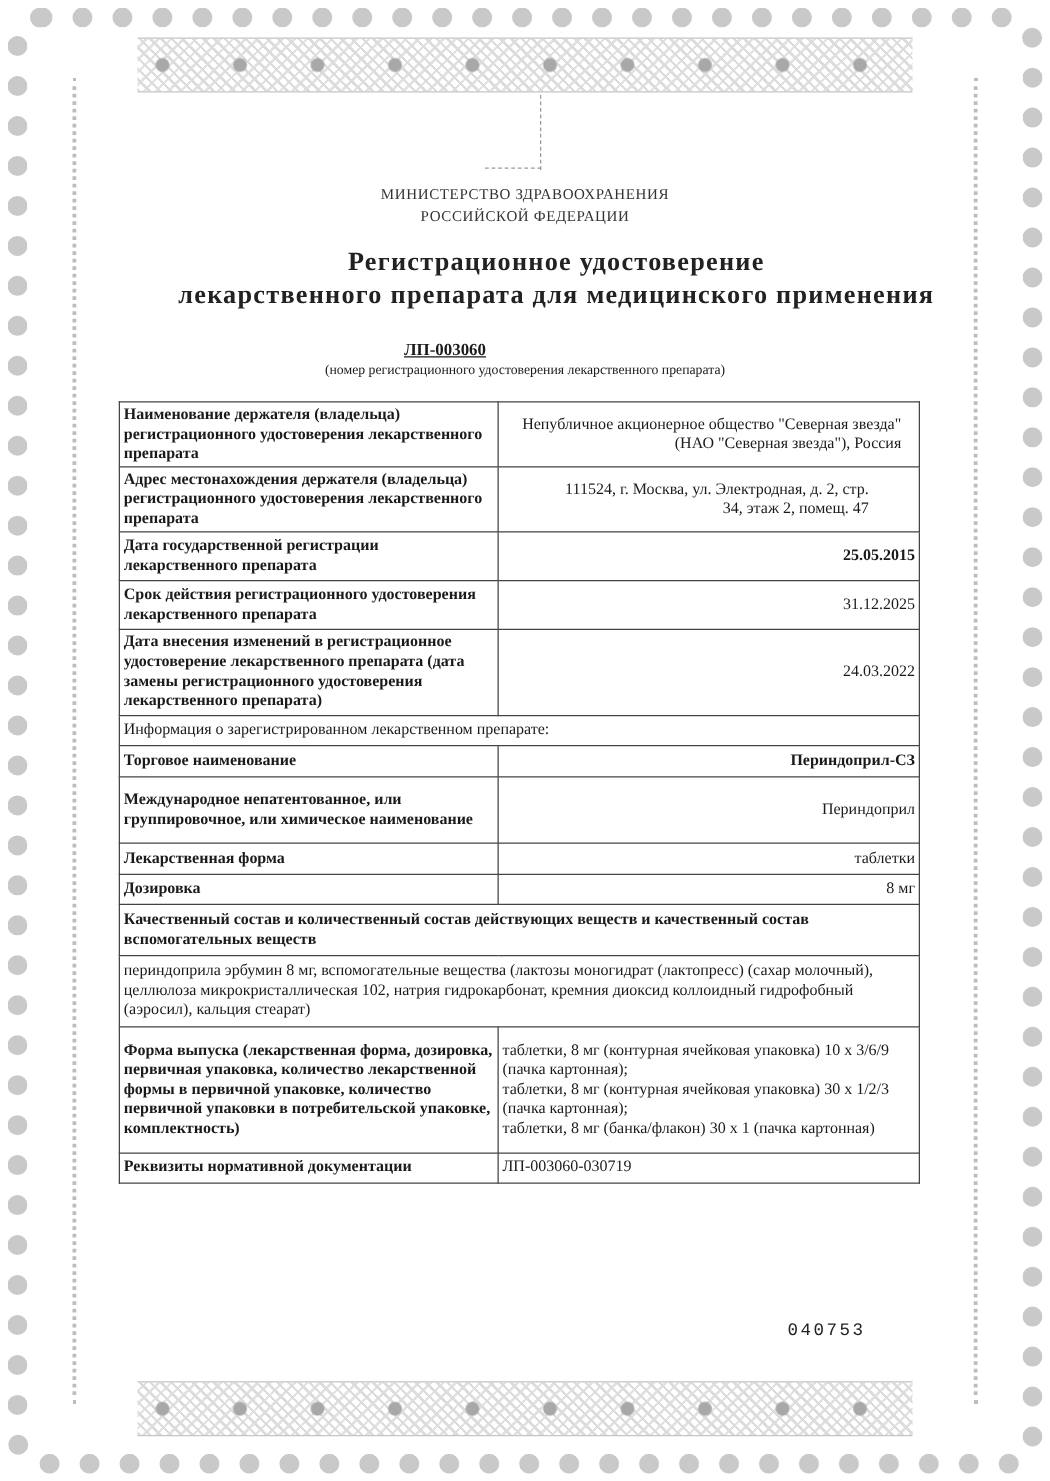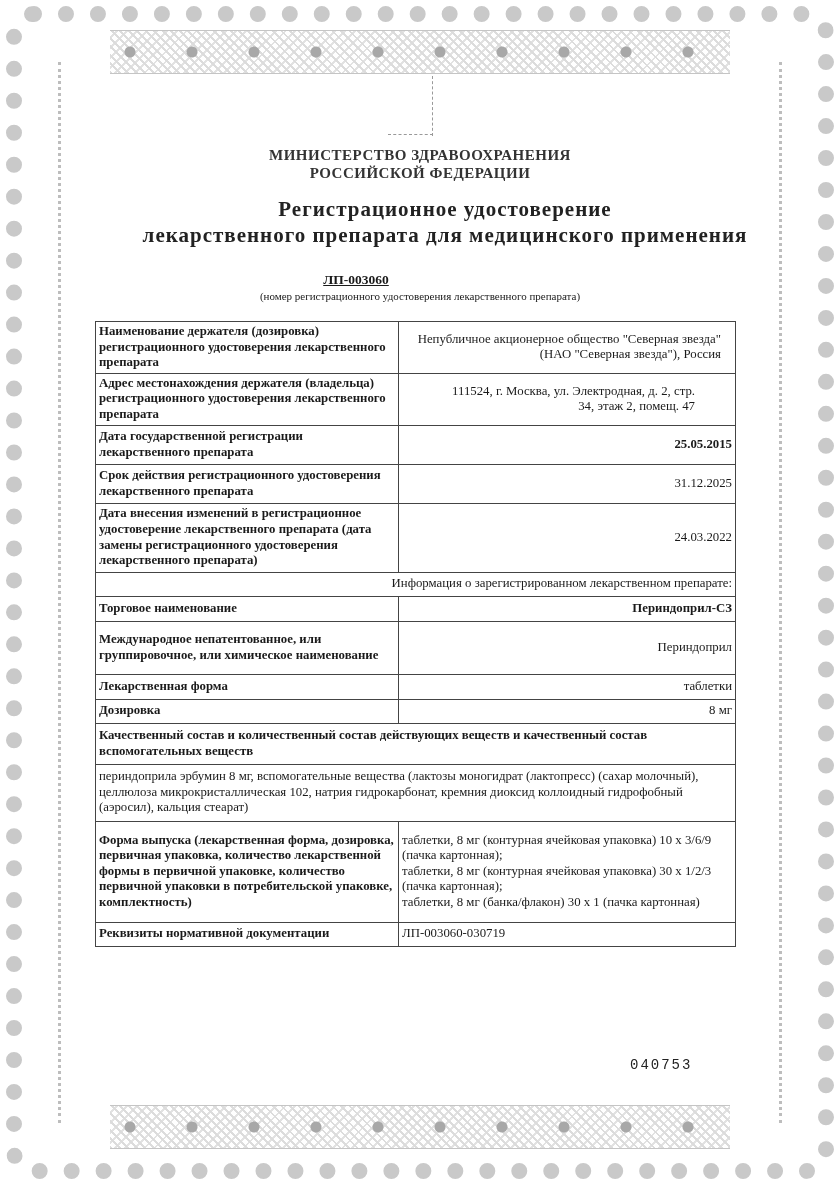--- a/index.html
+++ b/index.html
@@ -27,21 +27,21 @@
     .band.top { top: 30px; }
     .band.bottom { bottom: 36px; }
     .seal-line {
       position: absolute; left: 432px; top: 76px; width: 1px; height: 60px; border-left: 1px dashed #999;
     }
     .seal-line2 {
       position: absolute; left: 388px; top: 134px; width: 45px; height: 1px; border-top: 1px dashed #999;
     }
     .ministry {
       position: absolute; left: 0; width: 840px; top: 146px; text-align: center;
-      font-family: "Liberation Serif", serif; font-size: 15px; letter-spacing: 0.5px; color: #333; line-height: 18px; font-weight: bold;
+      font-family: "Liberation Serif", serif; font-size: 12px; letter-spacing: 0.5px; color: #333; line-height: 18px;
     }
     .title {
       position: absolute; left: 0; width: 840px; top: 196px; text-align: center;
       font-weight: bold; font-size: 21px; letter-spacing: 1px; line-height: 26px; color: #222; padding-left: 25px;
     }
     .regnum {
       position: absolute; left: 0; width: 712px; top: 272px; text-align: center;
       font-size: 13.5px; font-weight: bold; text-decoration: underline; font-family: Liberation Serif, serif;
     }
     .regnum-caption {
@@ -50,21 +50,21 @@
     table.cert {
       position: absolute; left: 95px; top: 321px; width: 641px; border-collapse: collapse;
       font-size: 12.8px; line-height: 15.6px;
     }
     table.cert td {
       border: 1px solid #444; padding: 2px 3px; vertical-align: middle;
     }
     td.lbl { width: 296px; font-weight: bold; }
     td.val { text-align: right; }
     td.val.left { text-align: left; }
-    td.full { text-align: right; }
+    td.full { text-align: left; }
     td.full.bold-left { text-align: left; font-weight: bold; }
     td.full.plain-left { text-align: left; font-weight: normal; }
     .bold { font-weight: bold; }
     .serial {
       position: absolute; left: 630px; top: 1057px; font-family: "Liberation Mono", monospace;
       font-size: 14px; letter-spacing: 2px; color: #222;
     }
   </style>
 </head>
 <body>
@@ -85,21 +85,21 @@
   <div>Регистрационное удостоверение</div>
   <div>лекарственного препарата для медицинского применения</div>
 </div>
 
 <div class="regnum">ЛП-003060</div>
 <div class="regnum-caption">(номер регистрационного удостоверения лекарственного препарата)</div>
 
 <table class="cert">
   <tbody>
       <tr>
-    <td class="lbl" style="height:46px">Наименование держателя (дозировка) регистрационного удостоверения лекарственного препарата</td>
+    <td class="lbl" style="height:46px">Наименование держателя (владельца) регистрационного удостоверения лекарственного препарата</td>
     <td class="val" style="padding:0 14px">Непубличное акционерное общество "Северная звезда" (НАО "Северная звезда"), Россия</td>
   </tr>
   <tr>
     <td class="lbl" style="height:46px">Адрес местонахождения держателя (владельца) регистрационного удостоверения лекарственного препарата</td>
     <td class="val" style="padding:0 40px">111524, г. Москва, ул. Электродная, д. 2, стр. 34, этаж 2, помещ. 47</td>
   </tr>
   <tr>
     <td class="lbl" style="height:34px">Дата государственной регистрации лекарственного препарата</td>
     <td class="val bold">25.05.2015</td>
   </tr>

